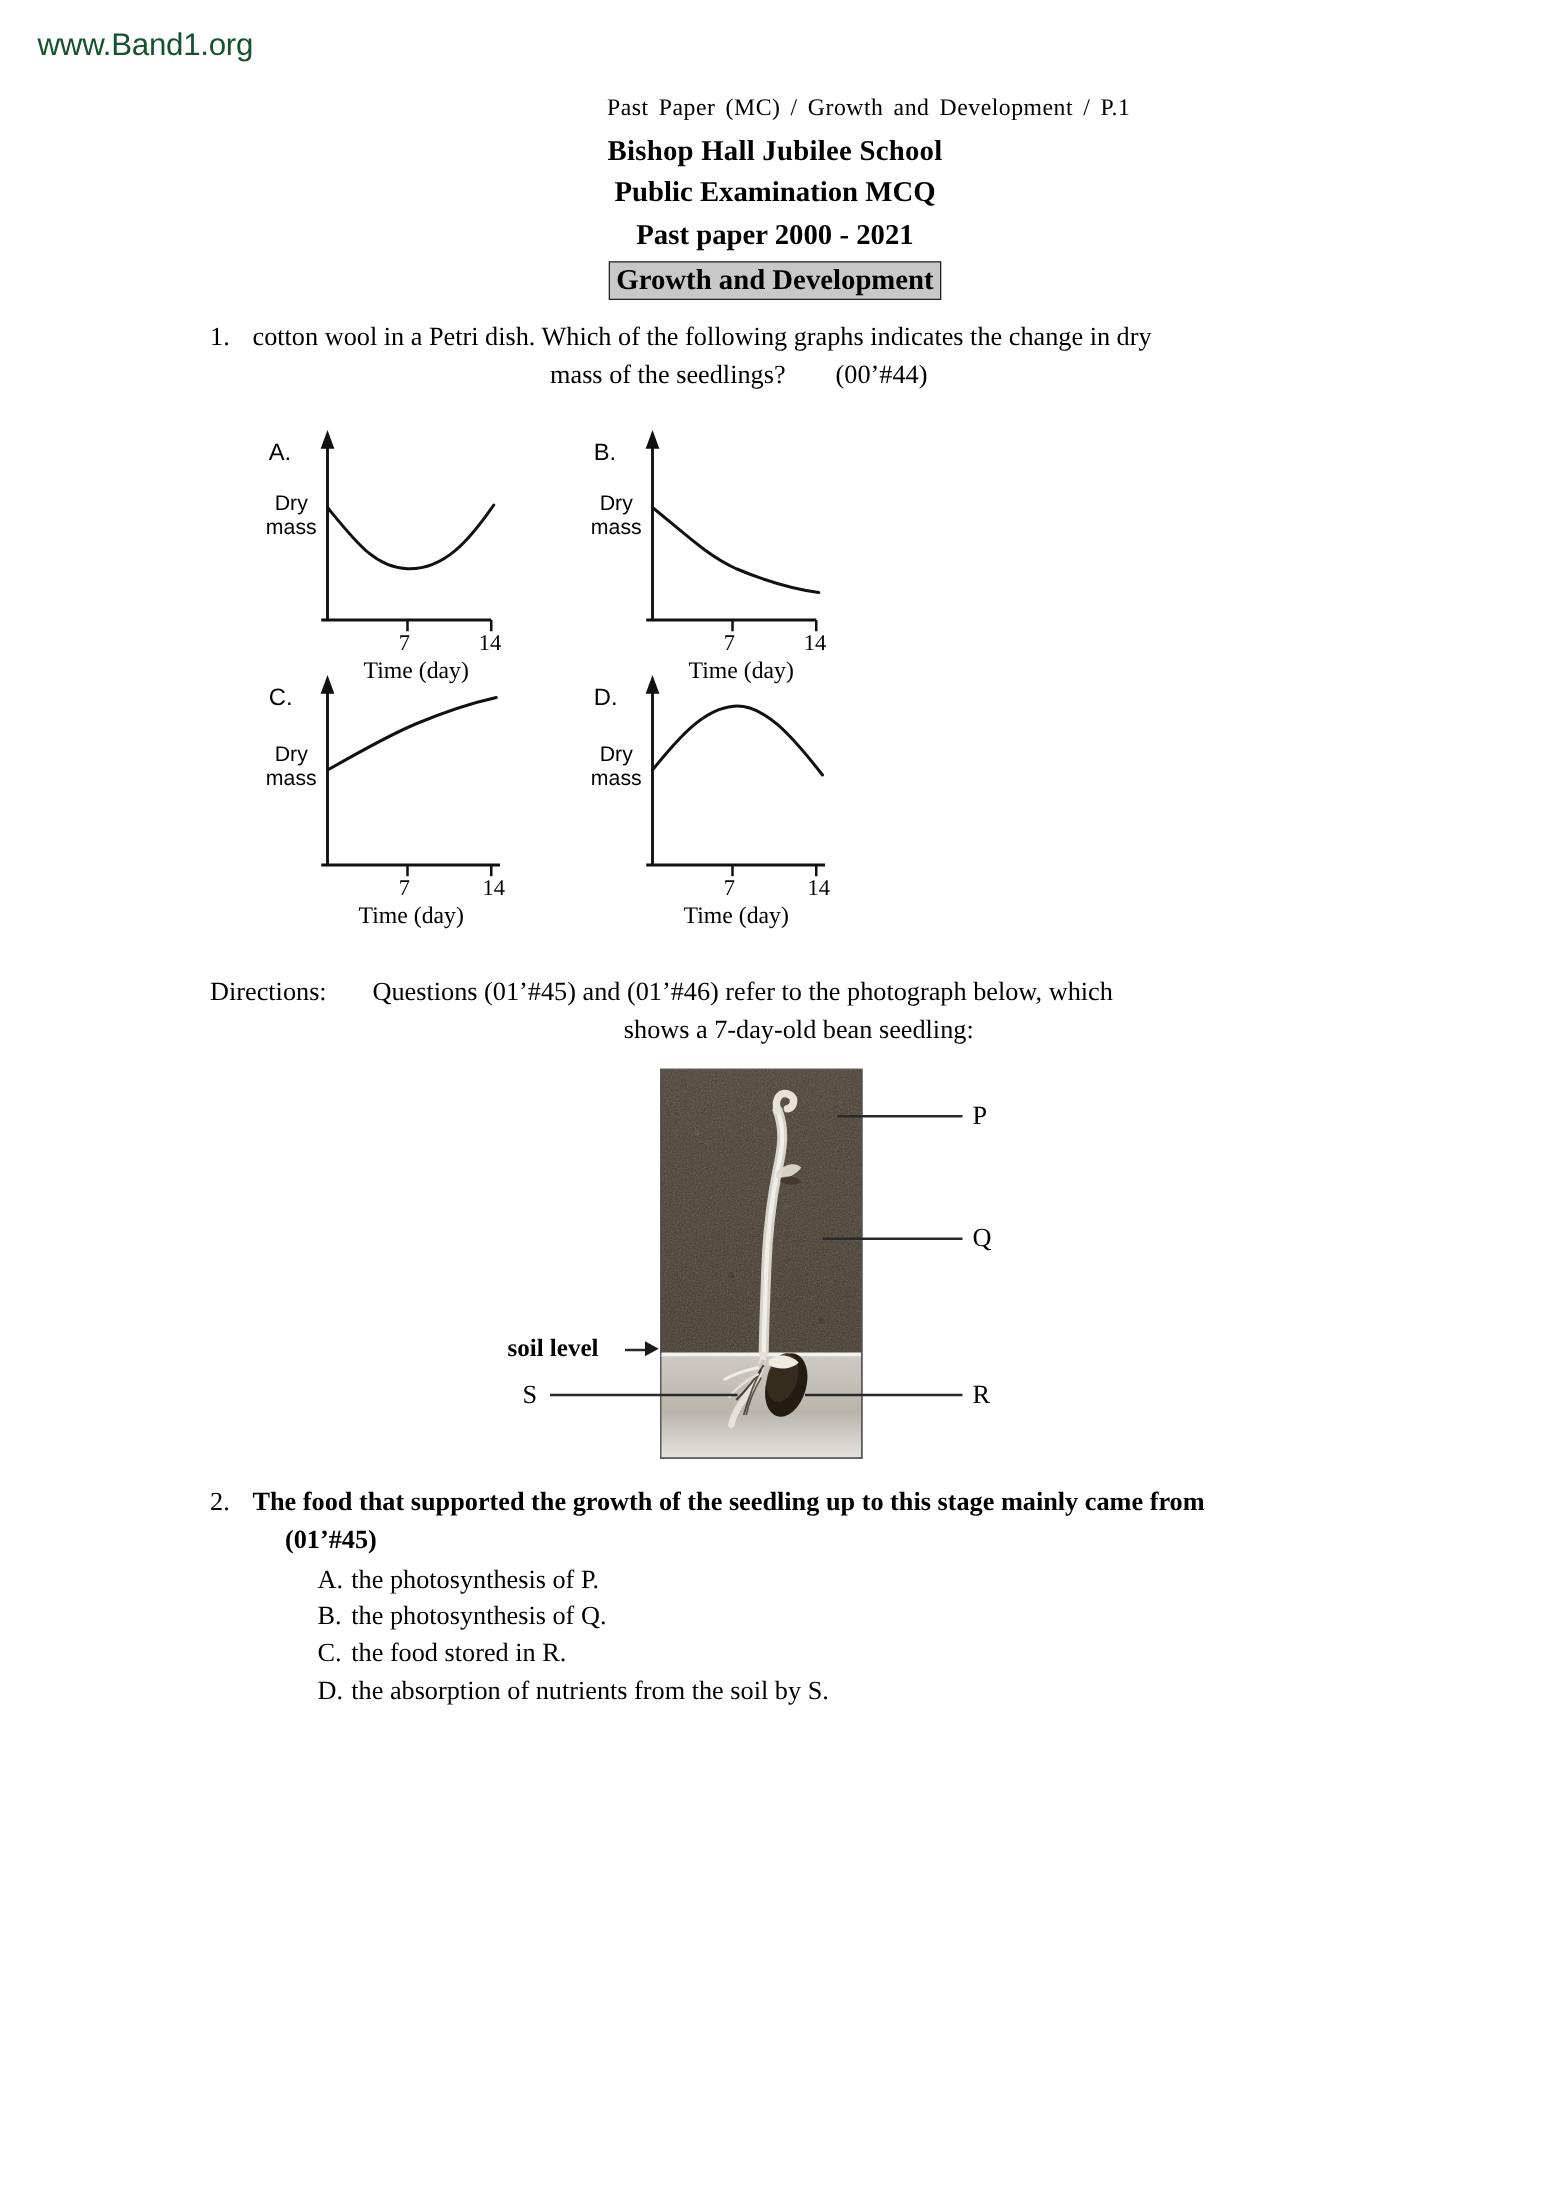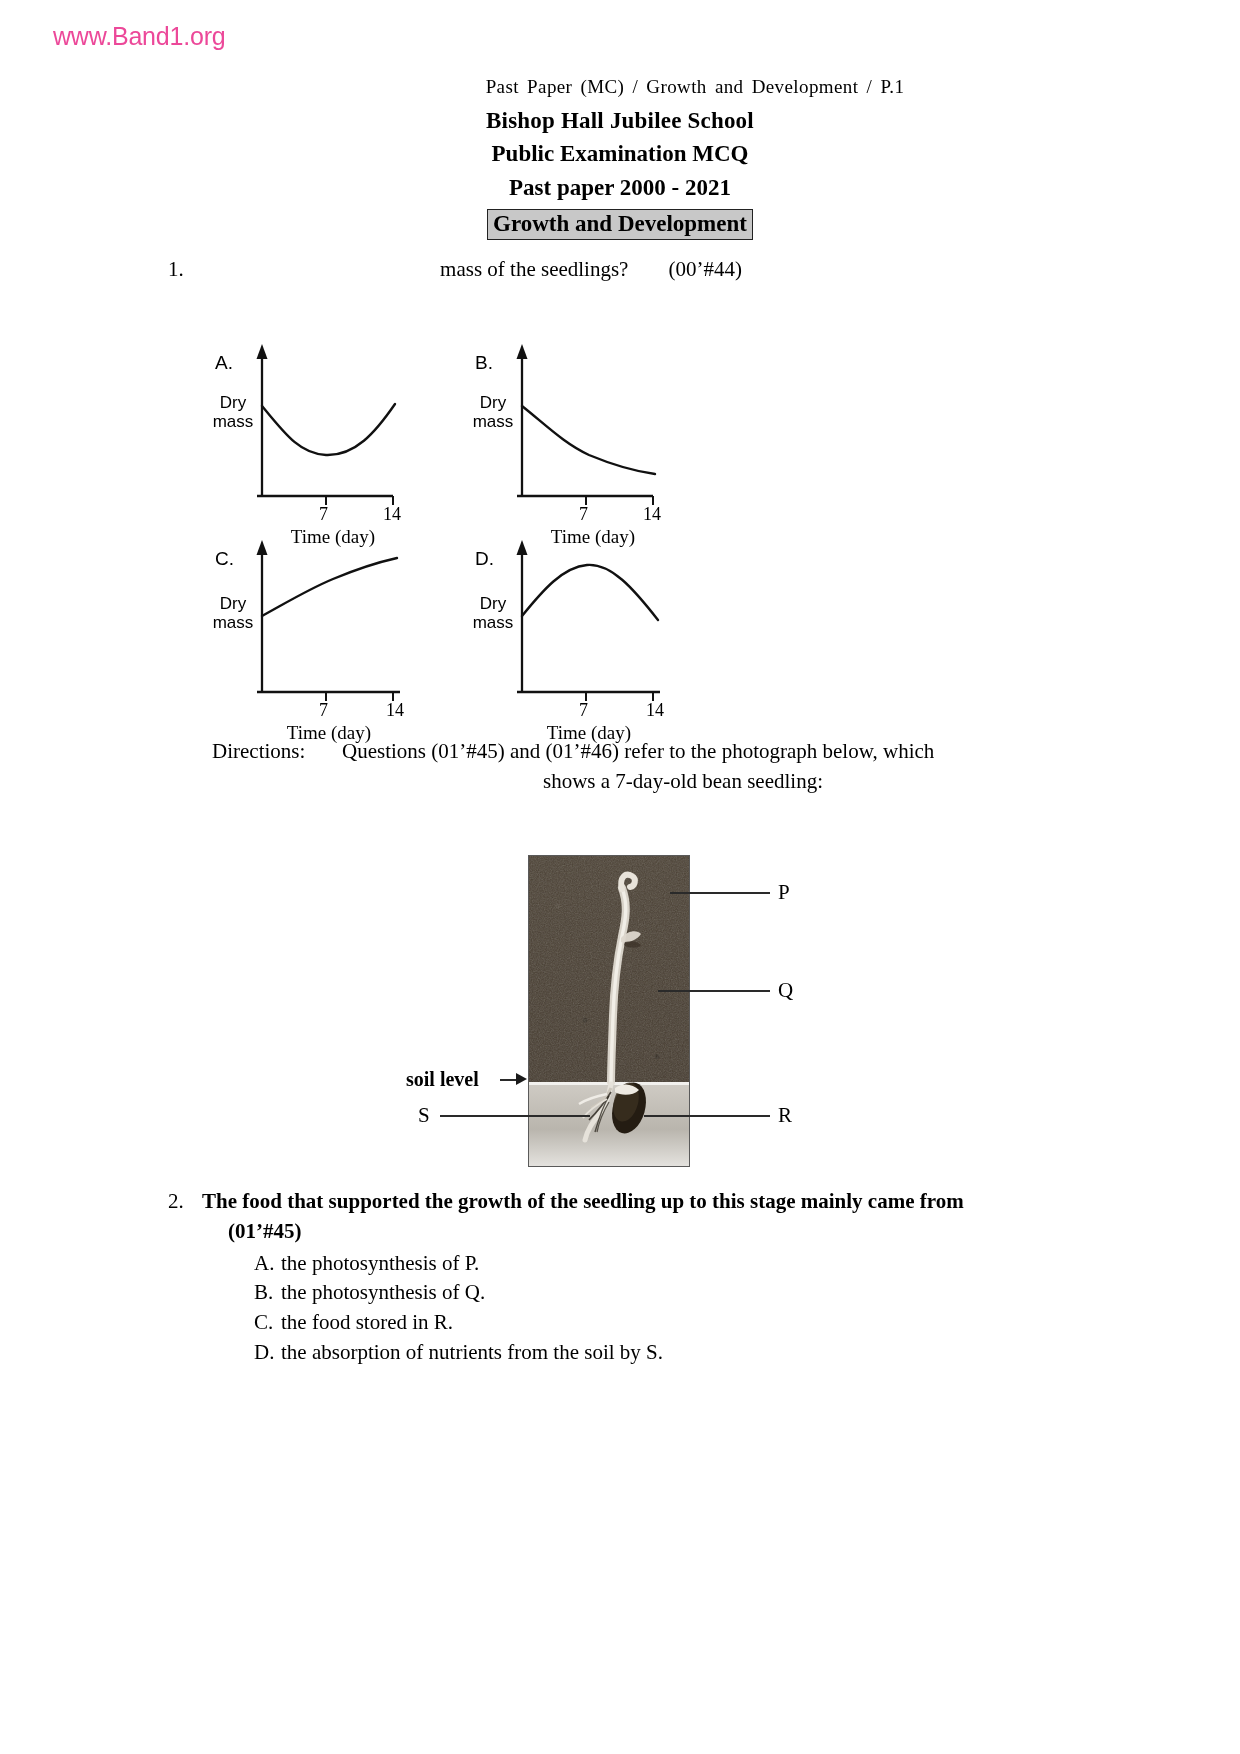--- a/index.html
+++ b/index.html
@@ -17,22 +17,21 @@
   }
 
   
   .site-name {
     position: absolute;
     left: 30px;
     top: 22px;
     font-family: "Liberation Sans", sans-serif;
     font-size: 25px;
     letter-spacing: -0.2px;
-    color: #ec4899;
-    margin-left: 23px;
+    color: #14532d;
   }
 
   
   .header {
     position: absolute;
     left: 0;
     top: 76px;
     width: 1240px;
     text-align: center;
   }
@@ -128,24 +127,23 @@
     position: absolute;
     font-size: 18px;
     font-family: "Liberation Serif", serif;
   }
   .graph-svg { position: absolute; left: 0; top: 0; }
 
   
   .directions {
     position: absolute;
     left: 168px;
-    top: 736px;
+    top: 778px;
     width: 812px;
     display: flex;
-    margin-left: 44px;
   }
   .dir-label {
     width: 130px;
     flex: none;
     font-size: 21px;
     line-height: 1.45;
   }
   .dir-text {
     flex: 1;
     font-size: 21px;
@@ -264,20 +262,21 @@
   <div class="years">Past paper 2000 - 2021</div>
   <div class="topic-wrap">
     <span class="topic">Growth and Development</span>
   </div>
 </div>
 
 <div class="q1">
   <div class="q-row">
     <div class="q-num">1.</div>
     <div class="q-body">
+      <div>cotton wool in a Petri dish. Which of the following graphs indicates the change in dry</div>
       <div class="line3">
         <span>mass of the seedlings?</span><span class="code">(00’#44)</span>
       </div>
     </div>
   </div>
 </div>
 
 <div class="graphs">
 
   <div class="graph-row">

